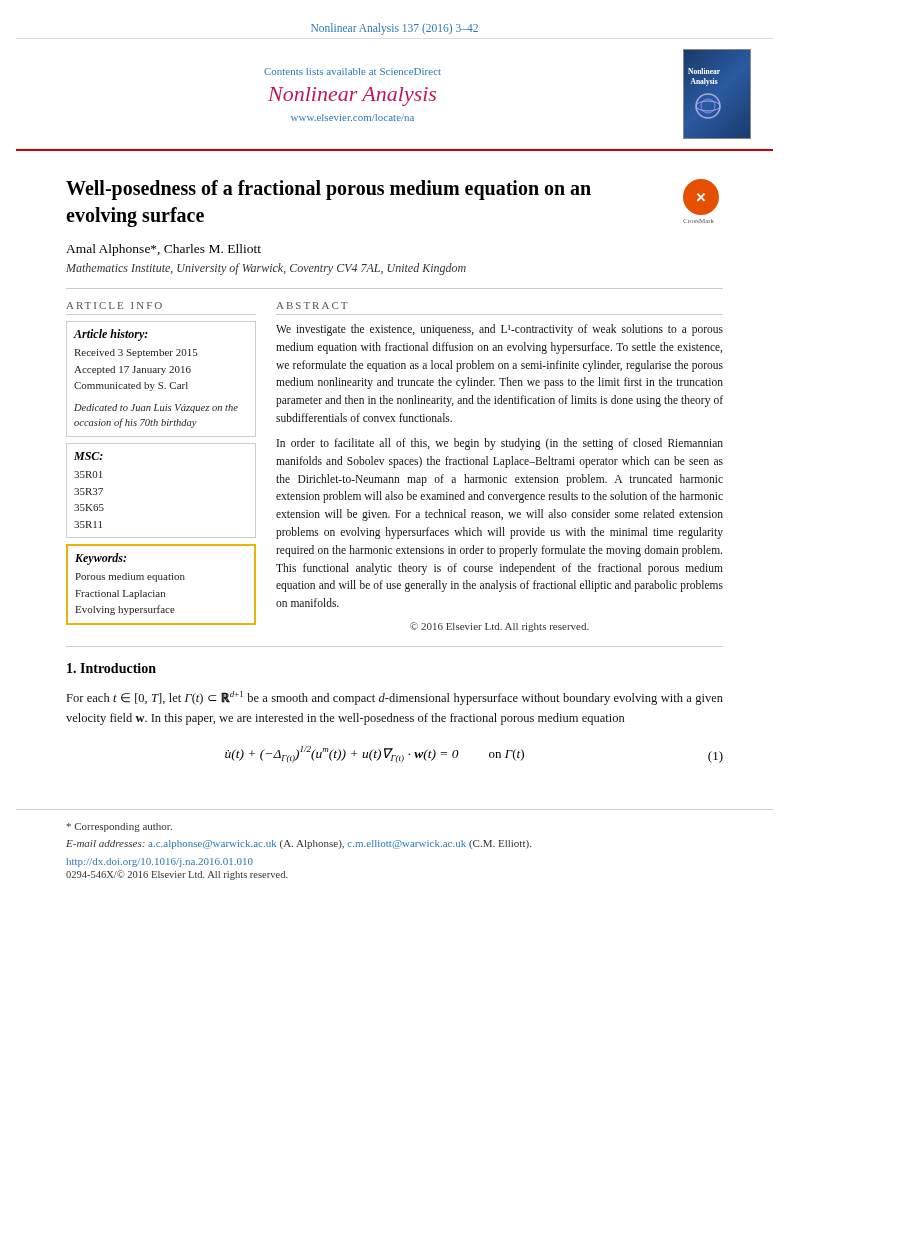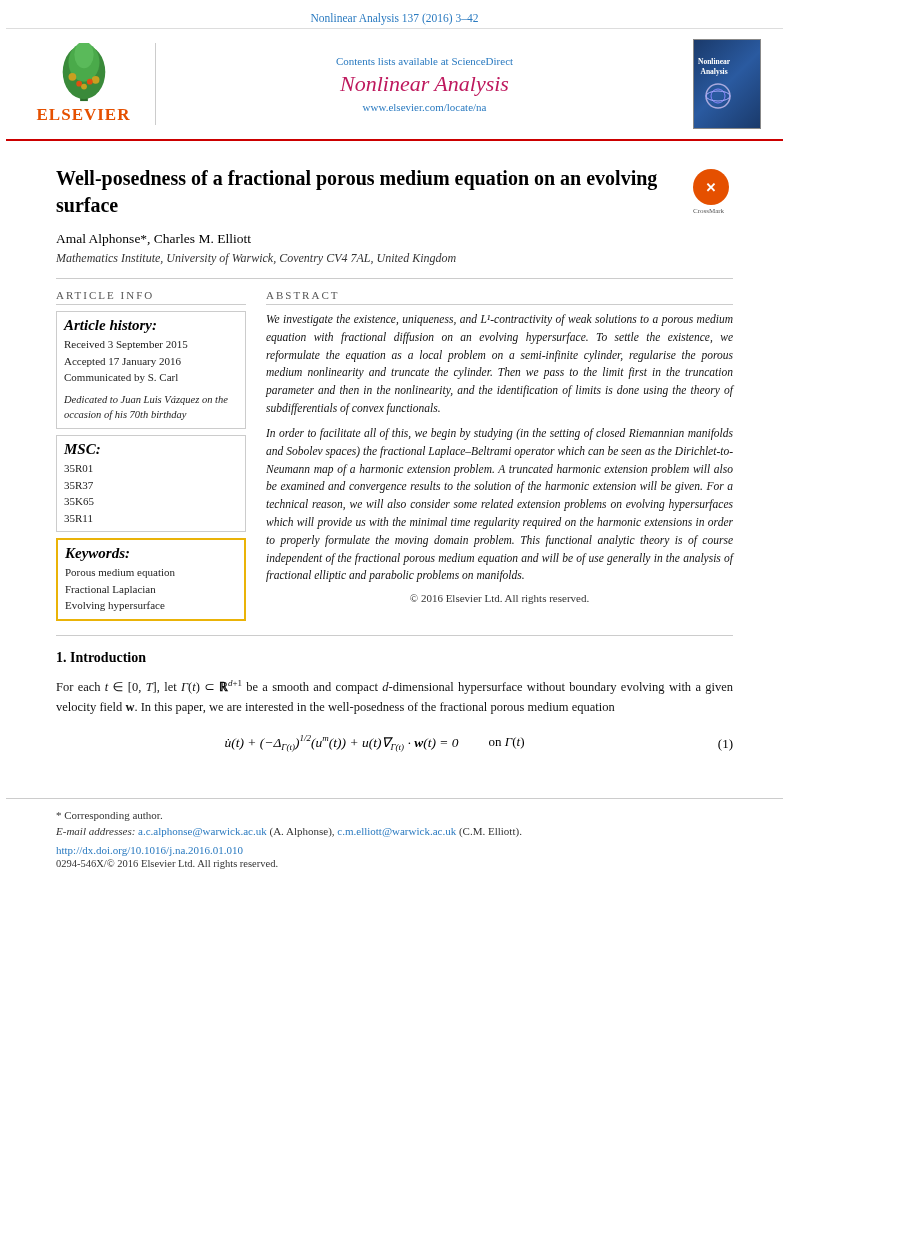--- a/index.html
+++ b/index.html
@@ -9,21 +9,21 @@
       font-size: 13px;
       color: #000;
       width: 907px;
       min-height: 1238px;
     }
 
     .page {
       width: 789px;
       min-height: 1238px;
       background: #fff;
-      padding: 6px;
+      padding: 16px;
     }
 
     
     .top-bar {
       text-align: center;
       padding: 6px 0 4px;
       font-size: 11.5px;
       color: #2a7ac0;
       border-bottom: 1px solid #ddd;
     }
@@ -201,21 +201,21 @@
     }
 
     .info-block {
       border: 1px solid #ccc;
       padding: 5px 7px;
       margin-bottom: 6px;
     }
 
     .info-block-title {
       font-style: italic;
-      font-size: 15px;
+      font-size: 12px;
       font-weight: bold;
       margin-bottom: 2px;
     }
 
     .info-block-content {
       font-size: 11px;
       line-height: 1.5;
       color: #222;
     }
 
@@ -237,21 +237,20 @@
       border-bottom: 1px solid #ccc;
       padding-bottom: 3px;
       margin-bottom: 6px;
     }
 
     .abstract-text {
       font-size: 11.5px;
       line-height: 1.55;
       color: #111;
       text-align: justify;
-      font-style: italic;
     }
 
     .abstract-text p {
       margin-bottom: 7px;
     }
 
     .copyright-line {
       font-size: 11px;
       text-align: center;
       color: #333;
@@ -361,37 +360,20 @@
 <body>
 
 <div class="page">
 
   <div class="top-bar">
     <span>Nonlinear Analysis 137 (2016) 3–42</span>
   </div>
 
   <div class="journal-header">
 
-    <div class="elsevier-logo">
-      <svg class="elsevier-tree" viewBox="0 0 80 62">
-
-        <rect x="36" y="48" width="8" height="12" fill="#2a6e2a"></rect>
-
-        <ellipse cx="40" cy="30" rx="22" ry="28" fill="#3a8a3a"></ellipse>
-        <ellipse cx="40" cy="20" rx="16" ry="20" fill="#4aaa4a"></ellipse>
-        <ellipse cx="40" cy="12" rx="10" ry="14" fill="#5aba5a"></ellipse>
-
-        <circle cx="28" cy="35" r="4" fill="#c8a020"></circle>
-        <circle cx="52" cy="38" r="4" fill="#c8a020"></circle>
-        <circle cx="35" cy="42" r="3" fill="#e05010"></circle>
-        <circle cx="46" cy="40" r="3" fill="#e05010"></circle>
-        <circle cx="40" cy="45" r="3" fill="#c8a020"></circle>
-      </svg>
-      <div class="elsevier-text">ELSEVIER</div>
-    </div>
 
     <div class="journal-center">
       <div class="sci-direct-line">
         <span>Contents lists available at</span>
         <span style="color:#2a7ac0; cursor:pointer;">ScienceDirect</span>
       </div>
       <div class="journal-title-big">Nonlinear Analysis</div>
       <div class="journal-url" style="cursor:pointer;">www.elsevier.com/locate/na</div>
     </div>
 

